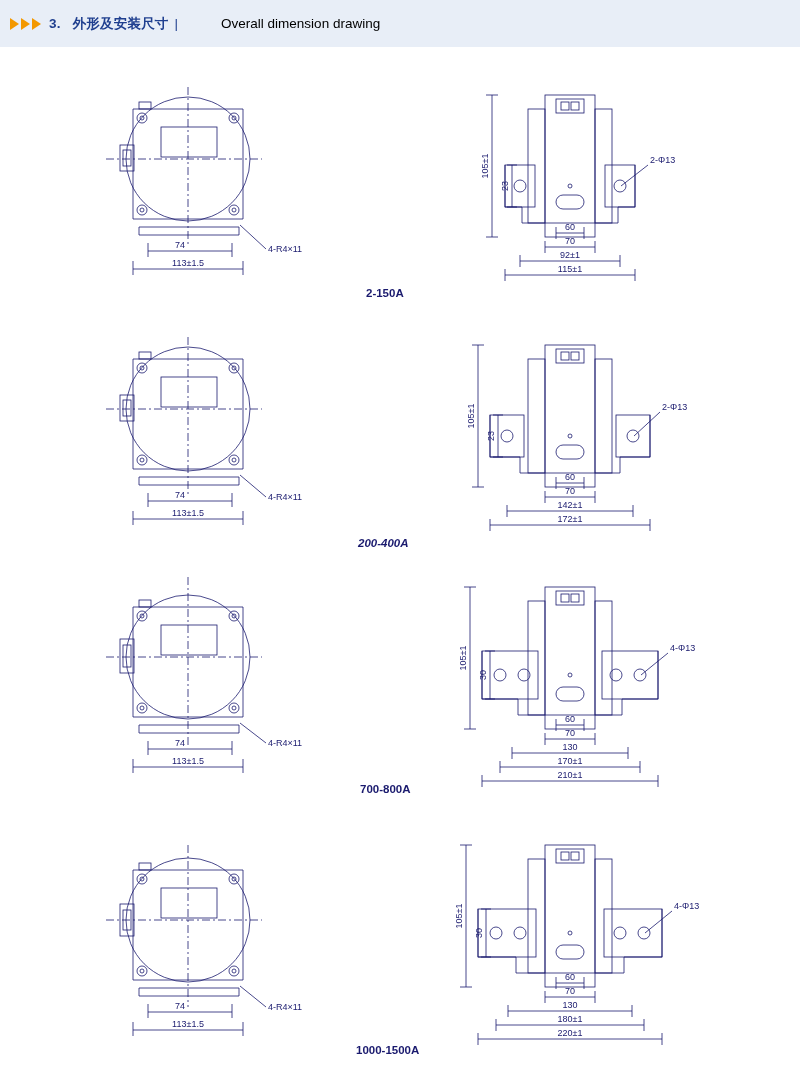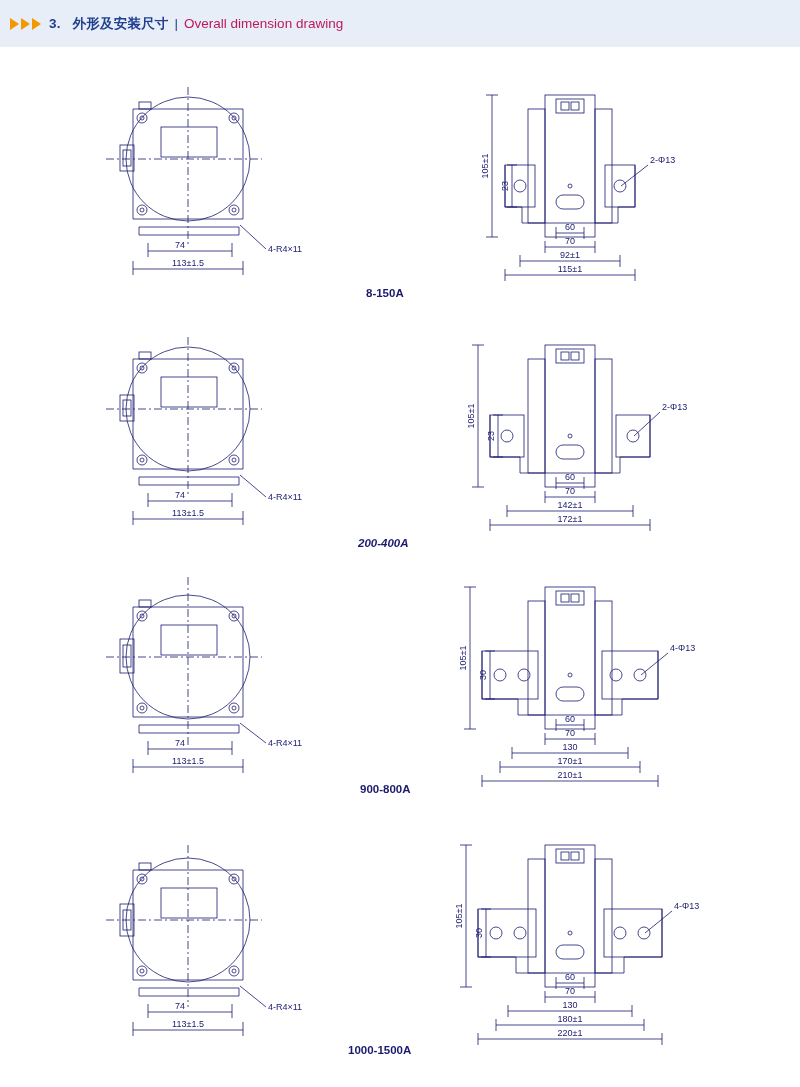--- a/index.html
+++ b/index.html
@@ -50,21 +50,22 @@
     font-weight: bold;
     letter-spacing: 0.2px;
   }
   .header-sep {
     margin: 0 6px;
     color: #1f3f8f;
     font-size: 13.5px;
   }
   .header-sub {
     font-size: 13.5px;
-    color: #be185d;
+    color: #000000;
+    margin-left: 37px;
   }
 
   
   .drawings {
     position: absolute;
     left: 0;
     top: 47px;
     width: 800px;
     height: 1040px;
   }
@@ -189,21 +190,21 @@
           <text class="lbl" x="188" y="219" text-anchor="middle">113±1.5</text>
           <text class="lbl" x="650" y="116">2-Φ13</text>
           <text class="lbl" x="488" y="119" text-anchor="middle" transform="rotate(-90 488 119)">105±1</text>
           <text class="lbl" x="508" y="139" text-anchor="middle" transform="rotate(-90 508 139)">23</text>
           <text class="lbl" x="570" y="183" text-anchor="middle">60</text>
           <text class="lbl" x="570" y="197" text-anchor="middle">70</text>
           <text class="lbl" x="570" y="211" text-anchor="middle">92±1</text>
           <text class="lbl" x="570" y="225" text-anchor="middle">115±1</text>
         </g>
       </svg>
-      <div class="row-label" style="left:366px; top:240px;">8-150A</div>
+      <div class="row-label" style="left:366px; top:240px;">2-150A</div>
     </div>
 
     <div class="row" style="top:250px;">
       <svg width="800" height="250" viewBox="0 0 800 250">
         <g stroke="#1a1a6e" fill="none" stroke-width="0.8">
           <circle cx="188" cy="112" r="62"></circle>
           <path d="M133 62 L243 62 L243 172 L133 172 Z"></path>
           <circle cx="142" cy="71" r="5"></circle>
             <circle cx="142" cy="71" r="2"></circle>
           <circle cx="234" cy="71" r="5"></circle>
@@ -349,21 +350,21 @@
           <text class="lbl" x="670" y="104">4-Φ13</text>
           <text class="lbl" x="466" y="111" text-anchor="middle" transform="rotate(-90 466 111)">105±1</text>
           <text class="lbl" x="486" y="128" text-anchor="middle" transform="rotate(-90 486 128)">30</text>
           <text class="lbl" x="570" y="175" text-anchor="middle">60</text>
           <text class="lbl" x="570" y="189" text-anchor="middle">70</text>
           <text class="lbl" x="570" y="203" text-anchor="middle">130</text>
           <text class="lbl" x="570" y="217" text-anchor="middle">170±1</text>
           <text class="lbl" x="570" y="231" text-anchor="middle">210±1</text>
         </g>
       </svg>
-      <div class="row-label" style="left:360px; top:236px;">900-800A</div>
+      <div class="row-label" style="left:360px; top:236px;">700-800A</div>
     </div>
 
     <div class="row" style="top:750px;">
       <svg width="800" height="260" viewBox="0 0 800 260">
         <g stroke="#1a1a6e" fill="none" stroke-width="0.8">
           <circle cx="188" cy="123" r="62"></circle>
           <path d="M133 73 L243 73 L243 183 L133 183 Z"></path>
           <circle cx="142" cy="82" r="5"></circle>
             <circle cx="142" cy="82" r="2"></circle>
           <circle cx="234" cy="82" r="5"></circle>
@@ -432,17 +433,17 @@
           <text class="lbl" x="674" y="112">4-Φ13</text>
           <text class="lbl" x="462" y="119" text-anchor="middle" transform="rotate(-90 462 119)">105±1</text>
           <text class="lbl" x="482" y="136" text-anchor="middle" transform="rotate(-90 482 136)">30</text>
           <text class="lbl" x="570" y="183" text-anchor="middle">60</text>
           <text class="lbl" x="570" y="197" text-anchor="middle">70</text>
           <text class="lbl" x="570" y="211" text-anchor="middle">130</text>
           <text class="lbl" x="570" y="225" text-anchor="middle">180±1</text>
           <text class="lbl" x="570" y="239" text-anchor="middle">220±1</text>
         </g>
       </svg>
-      <div class="row-label" style="left:348px; top:247px;">1000-1500A</div>
+      <div class="row-label" style="left:356px; top:247px;">1000-1500A</div>
     </div>
 
   </div>
 </div>
 
 </body></html>

